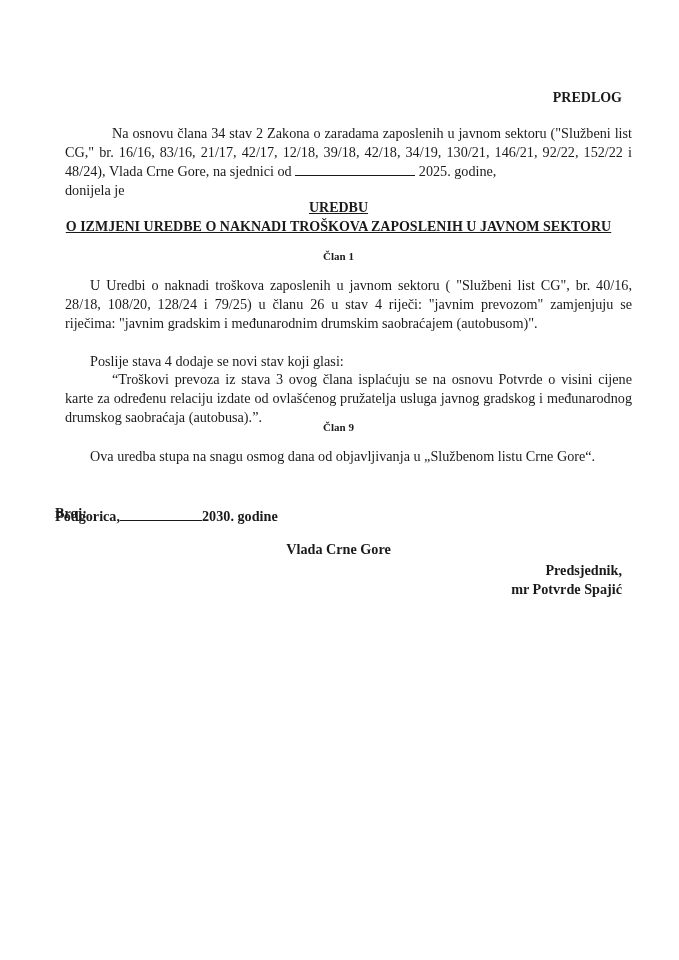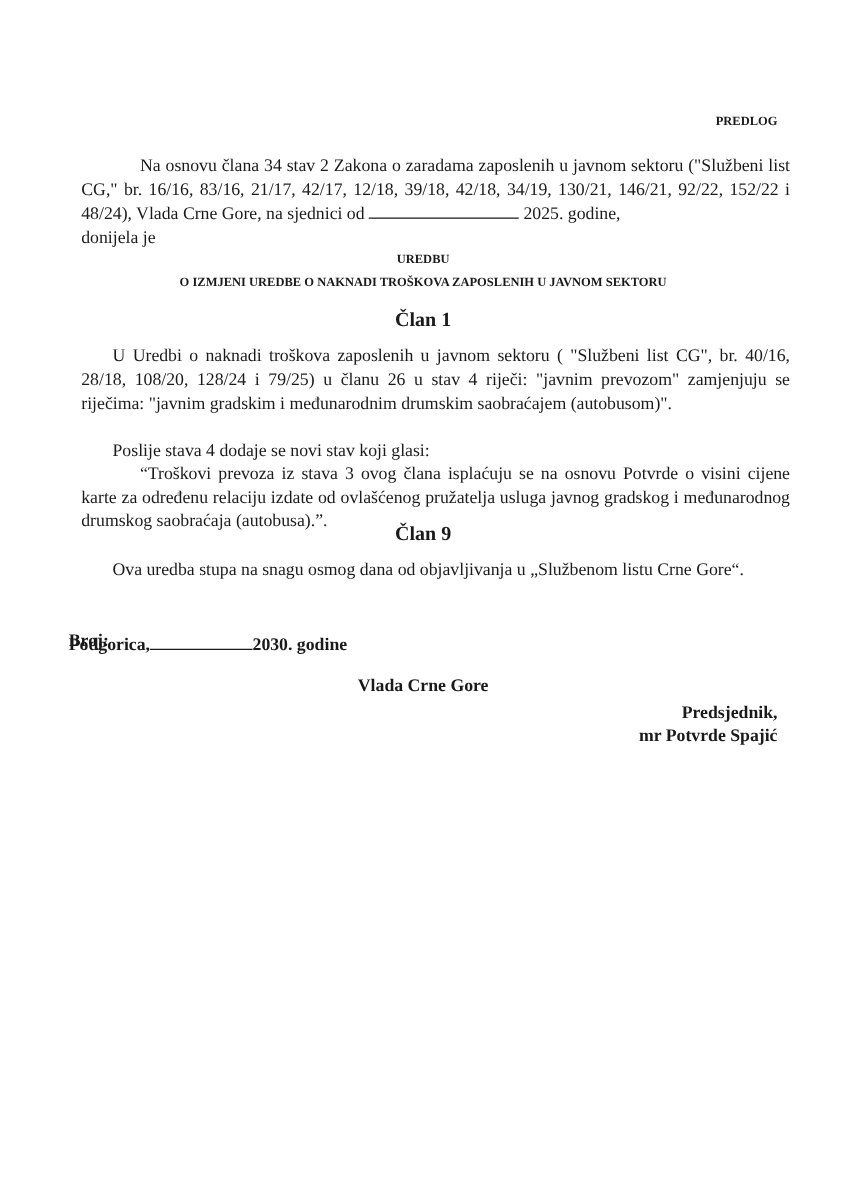--- a/index.html
+++ b/index.html
@@ -21,41 +21,41 @@
       position: absolute;
       left: 55px;
       top: 0;
       width: 567px;
     }
     .predlog {
       position: absolute;
       top: 88px;
       right: 0;
       font-weight: bold;
-      font-size: 10px;
+      font-size: 14px;
     }
     .p {
       position: absolute;
       left: 0;
       width: 567px;
       text-align: justify;
       margin: 10px;
     }
     .indent { text-indent: 47px; }
     .indent-sm { text-indent: 25px; }
     .center {
       position: absolute;
       left: 0;
       width: 567px;
       text-align: center;
       font-weight: bold;
       margin: 0;
     }
-    .title-main { font-size: 10px; letter-spacing: 0; }
-    .clan { font-size: 16px; }
+    .title-main { font-size: 14px; letter-spacing: 0; text-decoration: underline; }
+    .clan { font-size: 11px; }
     .blank {
       display: inline-block;
       border-bottom: 1px solid #1a1a1a;
       vertical-align: baseline;
       height: 12px;
     }
     .sig-left {
       position: absolute;
       left: 0;
       font-weight: bold;

